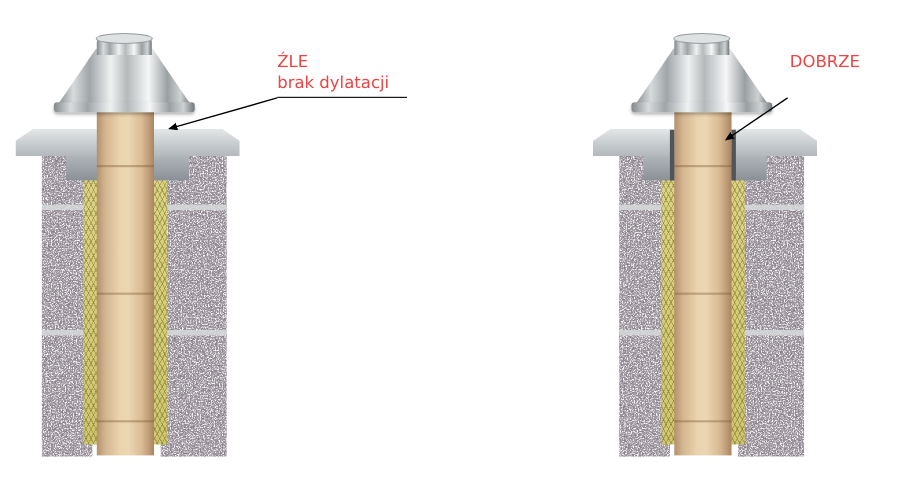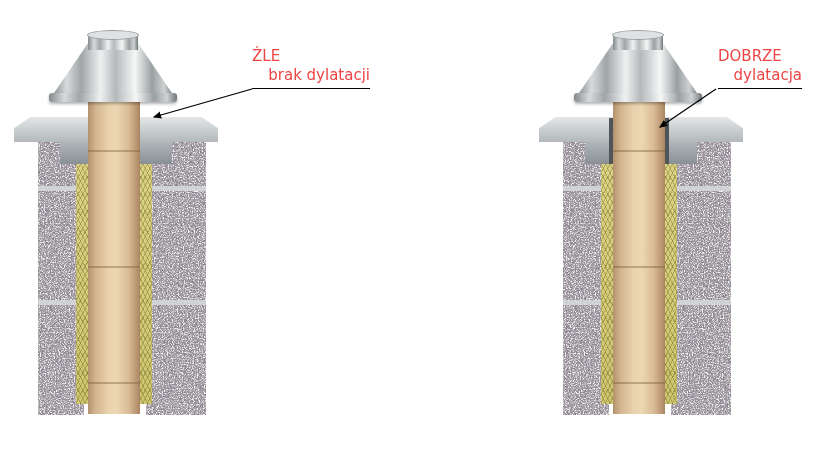--- a/index.html
+++ b/index.html
@@ -73,21 +73,21 @@
     border-radius:4px 4px 0 0;
   }
   .cyl::before{
     content:"";position:absolute;left:-1px;right:-1px;top:-4px;height:8px;
     border-radius:50%;
     background:#dfe2e3;border:1px solid #979da0;
   }
 
   
   .label{position:absolute;font-size:15px;line-height:19px;color:#ef4444;}
-  .label .sub{display:inline-block;border-bottom:1.5px solid #000;padding-bottom:3px;text-align:right;}
+  .label .sub{display:inline-block;border-bottom:1.5px solid #000;padding-bottom:3px;}
   .lab-left{left:252px;top:47px;}  .lab-left .sub{min-width:118px;}
   .lab-right{left:718px;top:47px;} .lab-right .sub{min-width:84px;}
 
   .overlay{position:absolute;left:0;top:0;pointer-events:none;}
   .hiddefs{position:absolute;width:0;height:0;}
 </style>
 </head>
 <body>
 
 <svg class="hiddefs" aria-hidden="true">
@@ -158,21 +158,20 @@
   <div class="part steel rim"></div>
   <div class="part steel cyl"></div>
 </div>
 
 <div class="label lab-left">
   <div>ŹLE</div>
   <span class="sub">brak dylatacji</span>
 </div>
 <div class="label lab-right">
   <div>DOBRZE</div>
-  <span class="sub">dylatacja</span>
 </div>
 
 <svg class="overlay" width="824" height="455">
   <defs>
     <marker id="arr" markerWidth="8" markerHeight="8" refX="6" refY="3" orient="auto">
       <path d="M0,0 L7,3 L0,6 z" fill="#000"></path>
     </marker>
   </defs>
   <line x1="252" y1="89" x2="154" y2="117" stroke="#000" stroke-width="1.2" marker-end="url(#arr)"></line>
   <line x1="716" y1="89" x2="660" y2="127" stroke="#000" stroke-width="1.2" marker-end="url(#arr)"></line>

